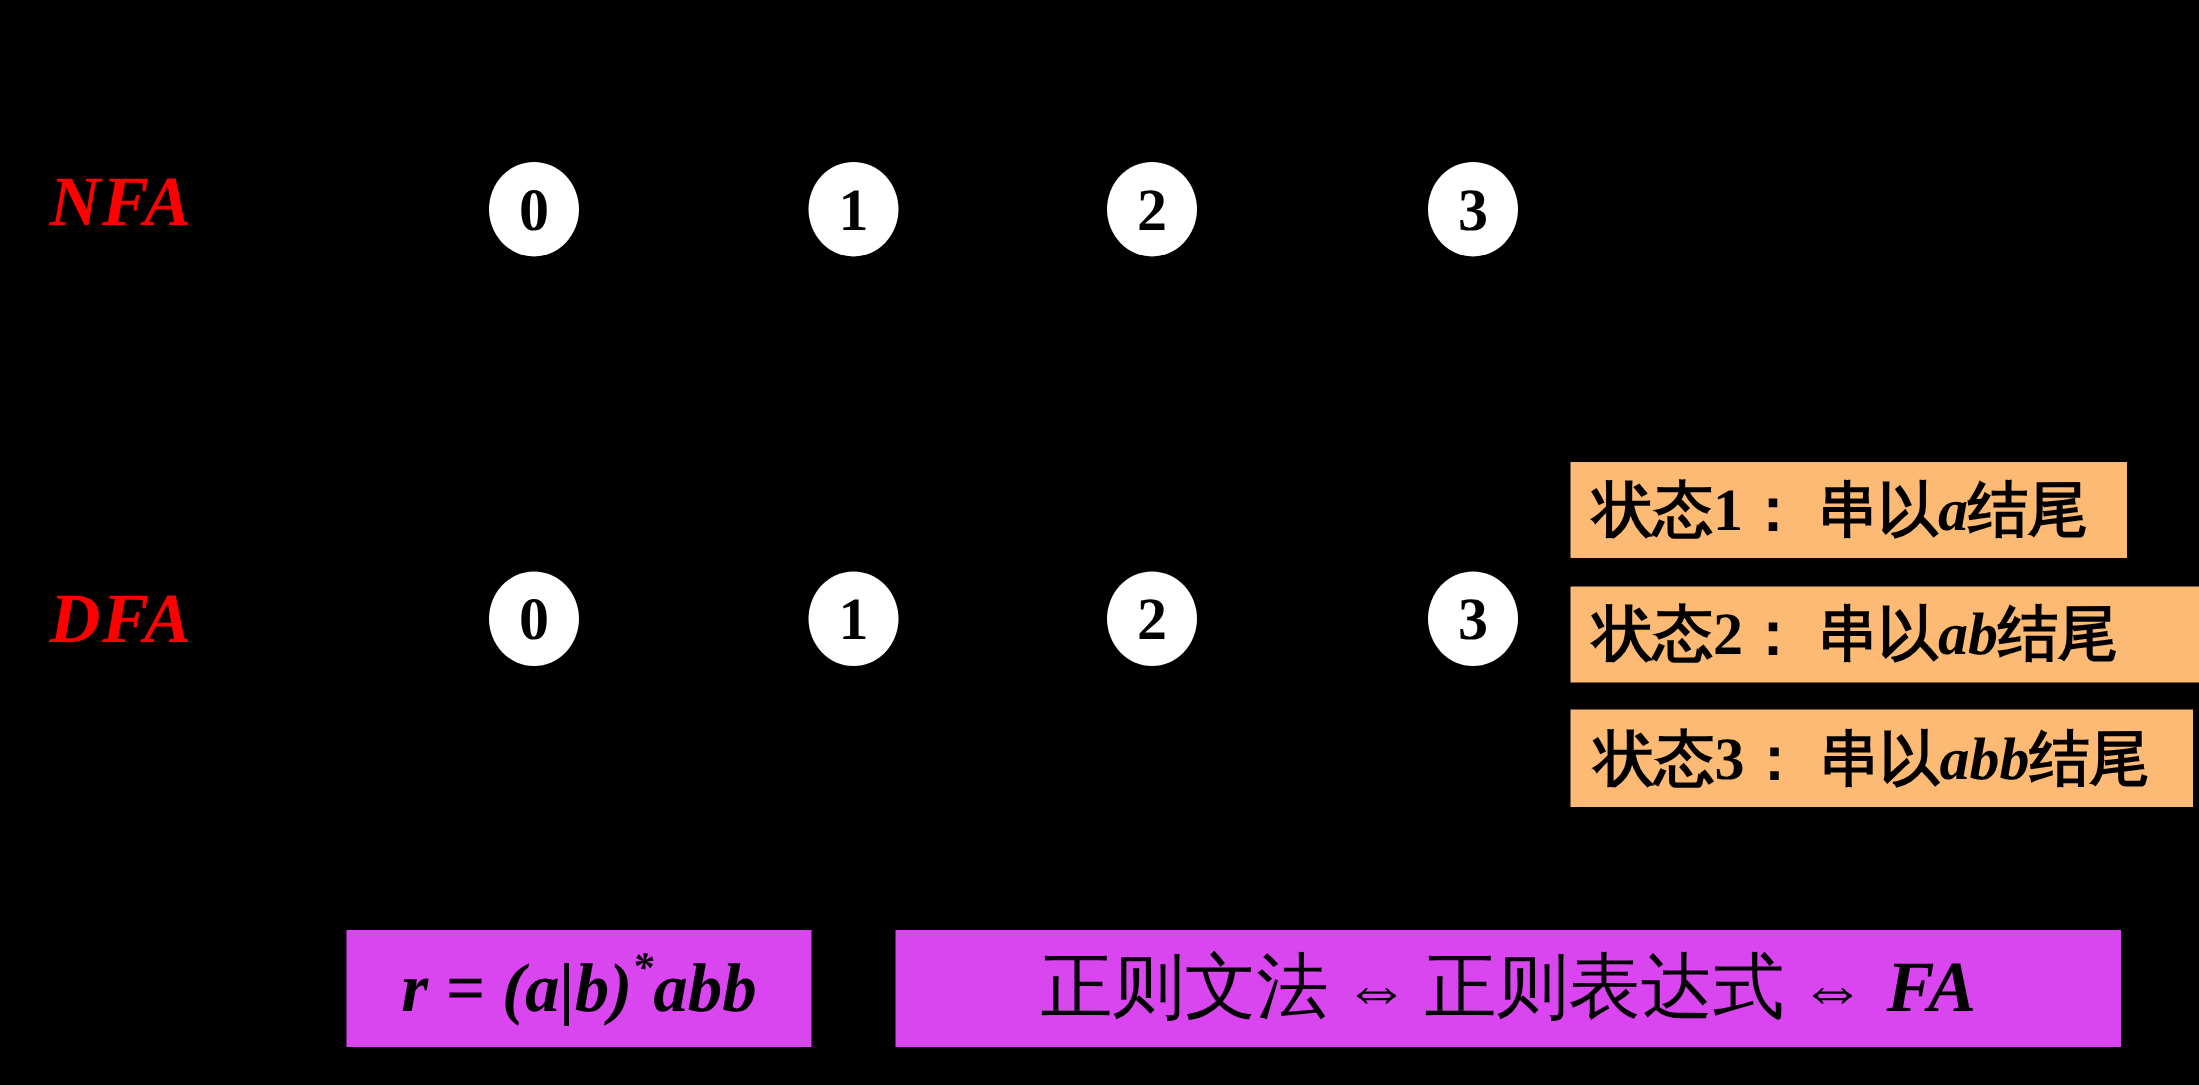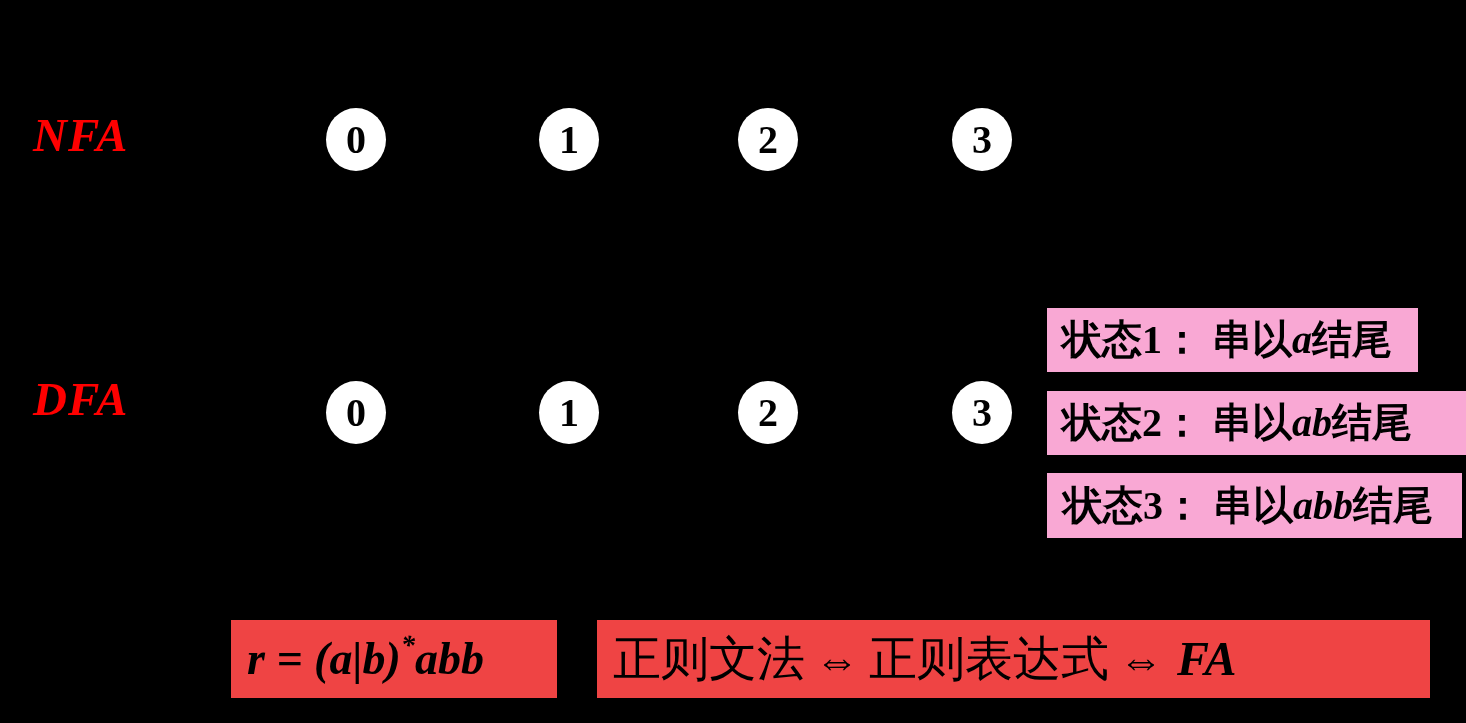--- a/index.html
+++ b/index.html
@@ -15,21 +15,21 @@
   
   .fa-label {
     color: #ff0000;
     font-size: 47px;
     font-weight: bold;
     font-style: italic;
     letter-spacing: 1px;
     line-height: 1;
   }
   #nfa-label { left: 33px; top: 112px; }
-  #dfa-label { left: 33px; top: 376px; }
+  #dfa-label { left: 33px; top: 390px; }
 
   
   .state-circle {
     width: 60px; height: 63px;
     background: #ffffff;
     border-radius: 50%;
     text-align: center;
     line-height: 63px;
     color: #000000;
     font-size: 40px;
@@ -39,43 +39,43 @@
   .dfa-row .state-circle { top: 381px; }
   .state-x0 { left: 326px; }
   .state-x1 { left: 539px; }
   .state-x2 { left: 738px; }
   .state-x3 { left: 952px; }
 
   
   .note-box {
     left: 1047px;
     height: 64px;
-    background: #f9a8d4;
+    background: #fdba74;
     color: #000000;
     font-size: 40px;
     font-weight: bold;
     line-height: 64px;
     padding-left: 15px;
     box-sizing: border-box;
     white-space: nowrap;
   }
   #note-1 { top: 308px; width: 371px; }
   #note-2 { top: 391px; width: 432px; }
   #note-3 { top: 473px; width: 415px; height: 65px; line-height: 65px; padding-left: 16px; }
   .note-box .em { font-style: italic; }
 
   
   .formula-box {
     top: 620px;
     height: 78px;
-    background: #ef4444;
+    background: #d946ef;
     color: #000000;
+    text-align: center;
     line-height: 78px;
     white-space: nowrap;
-    padding-left: 16px;
   }
   #regex-box {
     left: 231px; width: 310px;
     font-size: 46px;
     font-weight: bold;
     font-style: italic;
   }
   #regex-box .sup {
     font-size: 28px;
     vertical-align: 20px;

